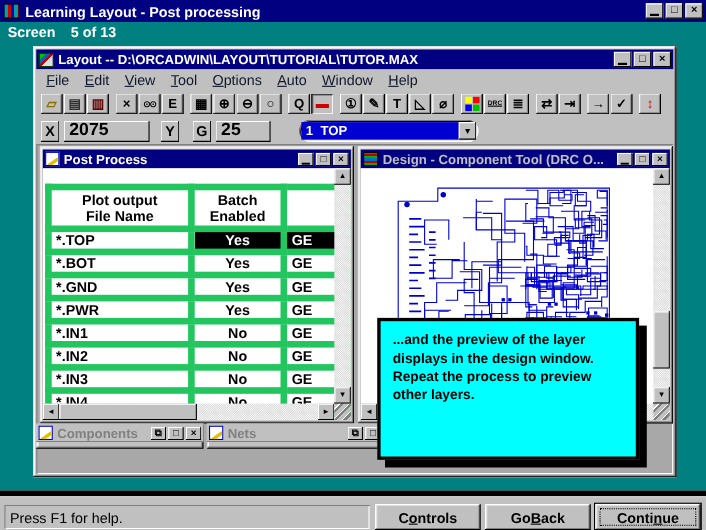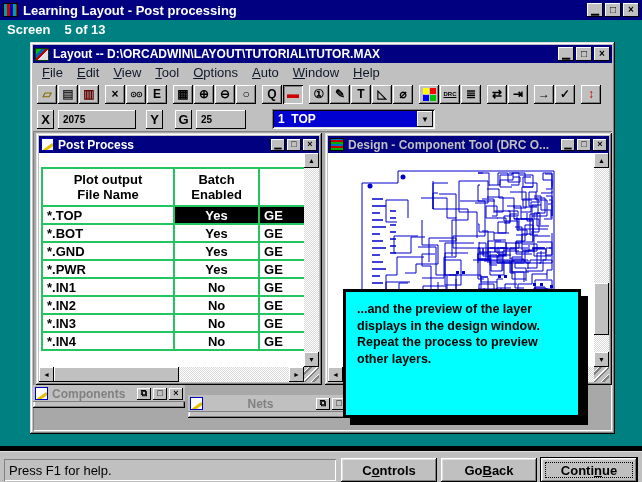--- a/index.html
+++ b/index.html
@@ -42,24 +42,24 @@
         box-shadow: inset -1px -1px 0 #000, inset 1px 1px 0 #fff, inset -2px -2px 0 #808080; }
   .tb.gap { margin-left:5px; }
   .tb.pressed { box-shadow: inset 1px 1px 0 #000, inset -1px -1px 0 #fff, inset 2px 2px 0 #808080; }
   .tb .pal { display:grid; grid-template-columns:6px 6px; grid-template-rows:6px 6px; gap:1px; }
   .tb .pal i { display:block; }
   .tb .drc { font-size:6px; font-weight:bold; text-decoration:underline; letter-spacing:0; }
 
   .coordbar { height:24px; display:flex; align-items:center; padding-left:4px; gap:4px; background:#c0c0c0; }
   .clabel { width:17px; height:19px; display:flex; align-items:center; justify-content:center;
             font-weight:bold; font-size:13px; }
-  .cfield { height:19px; display:flex; align-items:center; padding-left:5px; font-weight:bold; font-size:10px; }
+  .cfield { height:19px; display:flex; align-items:center; padding-left:5px; font-weight:bold; font-size:16px; }
   .combo  { margin-left:22px; width:163px; height:20px; background:#fff; display:flex;
             box-shadow: inset 1px 1px 0 #808080, inset -1px -1px 0 #fff, inset 2px 2px 0 #000, inset -2px -2px 0 #dfdfdf;
-            padding:2px; }
+            padding:2px;border-radius:10px; }
   .combo .sel { flex:1; background:#0000d0; color:#fff; font-weight:bold; font-size:12px;
                 display:flex; align-items:center; padding-left:4px; white-space:pre; }
   .combo .arrow { width:16px; height:16px; font-size:8px; display:flex; align-items:center; justify-content:center; }
 
   .mdi { position:relative; height:300px; background:#a8a8a8; box-shadow: inset 1px 1px 0 #808080, inset -1px -1px 0 #fff; }
 
   
   .child { position:absolute; padding:3px; }
   .child .ctitle { height:17px; background:#000080; display:flex; align-items:center; padding:0 2px; }
   .child .ctitle .t { color:#fff; font-weight:bold; font-size:12px; margin-left:4px; flex:1; white-space:nowrap; overflow:hidden; }
@@ -68,21 +68,21 @@
   .child .ctitle.dim .t { color:#c0c0c0; }
   .pencil-icon { width:13px; height:13px; background:#fff; border:1px solid #0000c0; position:relative; overflow:hidden; }
   .pencil-icon:before { content:""; position:absolute; left:1px; top:7px; width:11px; height:3px;
                         background:#e0c000; transform:rotate(-35deg); }
   .chip-icon { width:14px; height:13px; border:1px solid #000;
       background: repeating-linear-gradient(0deg,#00b000 0 2px,#c00000 2px 4px,#0070c0 4px 6px); }
 
   .pp { left:3px; top:2px; width:286px; height:252px; }
   .pp-client { position:relative; width:280px; height:229px; background:#fff; overflow:hidden; }
   .pp-table { position:absolute; left:2px; top:14px; border-collapse:collapse; table-layout:fixed; }
-  .pp-table th, .pp-table td { border:2px solid #22c55e; font-size:13px; font-weight:bold; color:#000;
+  .pp-table th, .pp-table td { border:6px solid #22c55e; font-size:13px; font-weight:bold; color:#000;
       padding:0 4px; height:18px; white-space:nowrap; overflow:hidden; background:#fff; }
   .pp-table th { text-align:center; height:38px; }
   .pp-table td.c { text-align:center; }
   .pp-table .selcell { background:#000; color:#fff; }
 
   
   .vsb { position:absolute; width:15px; background-color:#d8d8d8;
          background-image: linear-gradient(45deg,#fff 25%,transparent 25% 75%,#fff 75%),
                            linear-gradient(45deg,#fff 25%,transparent 25% 75%,#fff 75%);
          background-size:2px 2px; background-position:0 0,1px 1px; }
@@ -482,21 +482,21 @@
       <div class="child frame miniwin" style="left:0; top:254px; width:152px;">
         <div class="ctitle inactive">
           <div class="pencil-icon"></div>
           <div class="t">Components</div>
           <div class="winbtn sm out1">⧉</div>
           <div class="winbtn sm out1">□</div>
           <div class="winbtn sm out1">×</div>
         </div>
       </div>
 
-      <div class="child frame miniwin" style="left:155px; top:264px; width:176px;text-align:center;">
+      <div class="child frame miniwin" style="left:155px; top:254px; width:176px;">
         <div class="ctitle inactive">
           <div class="pencil-icon"></div>
           <div class="t">Nets</div>
           <div class="winbtn sm out1">⧉</div>
           <div class="winbtn sm out1">□</div>
           <div class="winbtn sm out1">×</div>
         </div>
       </div>
 
     </div>

